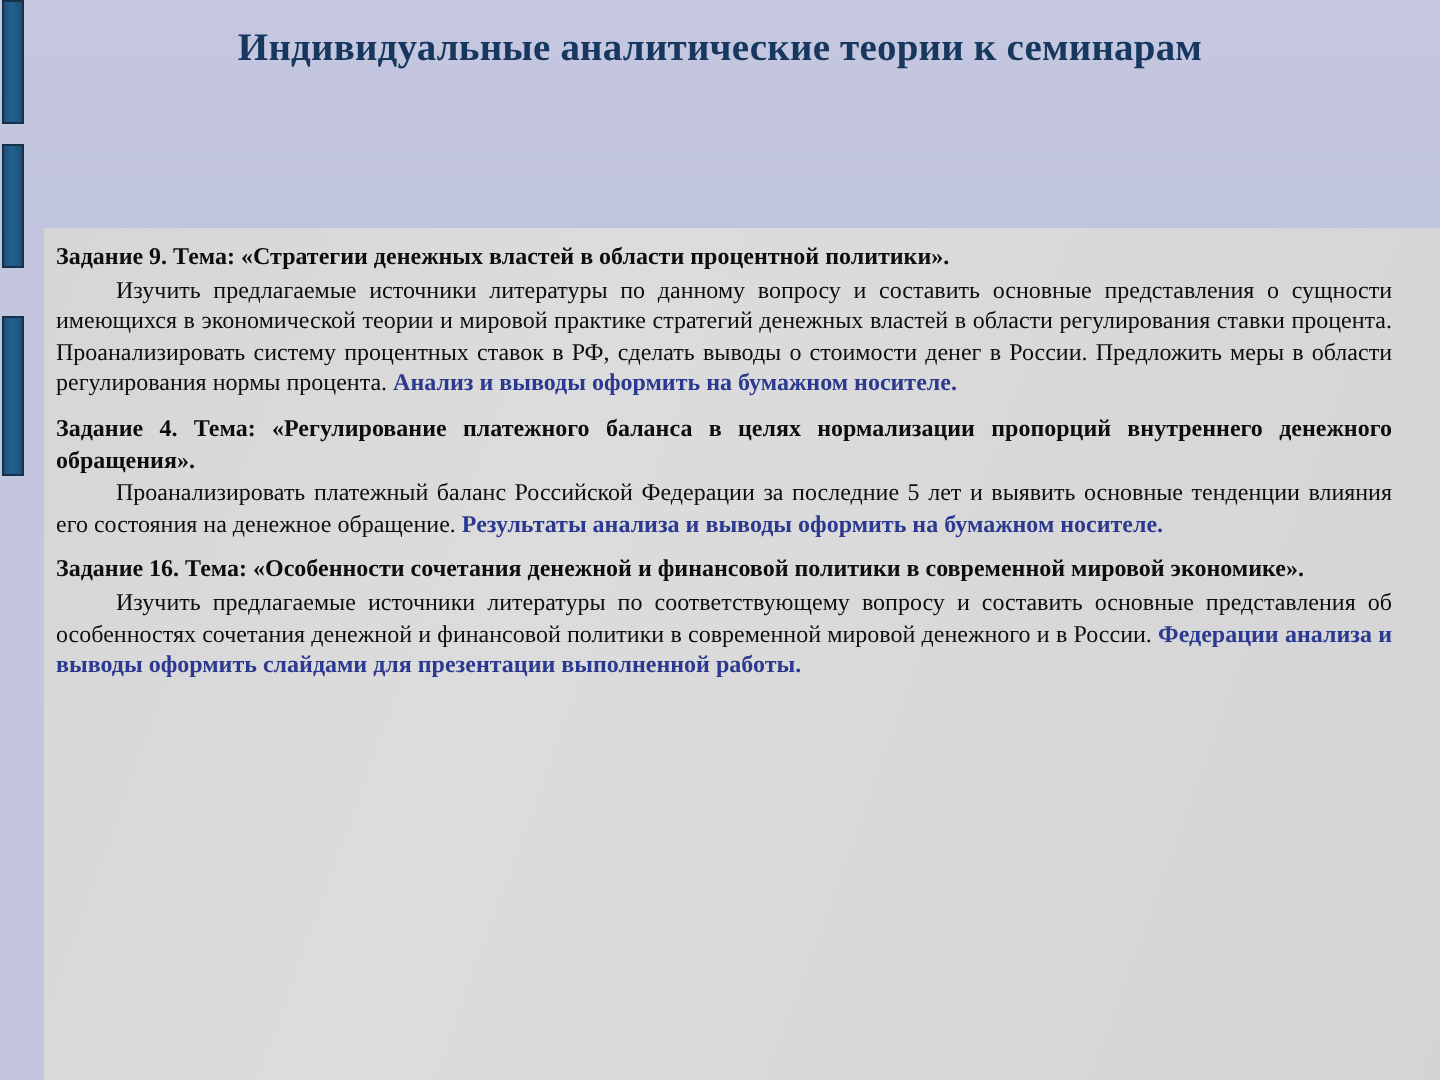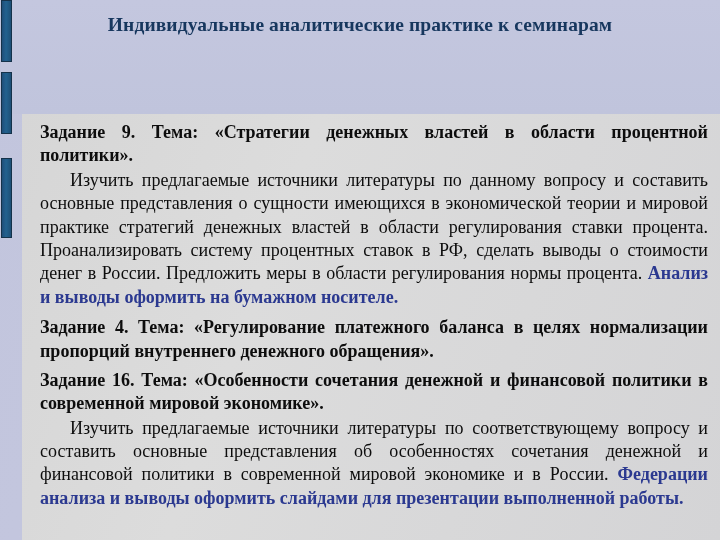--- a/index.html
+++ b/index.html
@@ -70,25 +70,24 @@
   .bar-1 { top: 0px;   height: 62px; }
   .bar-2 { top: 72px;  height: 62px; }
   .bar-3 { top: 158px; height: 80px; }
 
   
   .body-text {
     position: absolute;
     left: 28px;
     top: 121px;
     width: 668px;
-    font-size: 18px;
+    font-size: 12px;
     line-height: 1.30;
     color: #0d0d0d;
     text-align: justify;
-    margin-left: 12px;
   }
   .body-text p { margin: 0 0 0px 0; }
 
   .task-heading {
     font-weight: bold;
     text-align: justify;
     margin-bottom: 1px !important;
   }
   .task-body {
     text-indent: 30px;
@@ -105,30 +104,31 @@
 
 <div class="slide">
 
   <div class="header-band"></div>
   <div class="content-panel"></div>
 
   <div class="bar bar-1"></div>
   <div class="bar bar-2"></div>
   <div class="bar bar-3"></div>
 
-  <div class="title">Индивидуальные аналитические практике к семинарам</div>
+  <div class="title">Индивидуальные аналитические теории к семинарам</div>
 
   <div class="body-text">
 
     <p class="task-heading">Задание 9. Тема: «Стратегии денежных властей в области процентной политики».</p>
     <p class="task-body"><span>Изучить предлагаемые источники литературы по данному вопросу и составить основные представления о сущности имеющихся в экономической теории и мировой практике стратегий денежных властей в области регулирования ставки процента. Проанализировать систему процентных ставок в РФ, сделать выводы о стоимости денег в России. Предложить меры в области регулирования нормы процента. </span><span class="hl">Анализ и выводы оформить на бумажном носителе.</span></p>
 
     <div class="spacer-sm"></div>
 
     <p class="task-heading">Задание 4. Тема: «Регулирование платежного баланса в целях нормализации пропорций внутреннего денежного обращения».</p>
+    <p class="task-body"><span>Проанализировать платежный баланс Российской Федерации за последние 5 лет и выявить основные тенденции влияния его состояния на денежное обращение. </span><span class="hl">Результаты анализа и выводы оформить на бумажном носителе.</span></p>
 
     <div class="spacer-sm"></div>
 
     <p class="task-heading">Задание 16. Тема: «Особенности сочетания денежной и финансовой политики в современной мировой экономике».</p>
-    <p class="task-body"><span>Изучить предлагаемые источники литературы по соответствующему вопросу и составить основные представления об особенностях сочетания денежной и финансовой политики в современной мировой экономике и в России. </span><span class="hl">Федерации анализа и выводы оформить слайдами для презентации выполненной работы.</span></p>
+    <p class="task-body"><span>Изучить предлагаемые источники литературы по соответствующему вопросу и составить основные представления об особенностях сочетания денежной и финансовой политики в современной мировой денежного и в России. </span><span class="hl">Федерации анализа и выводы оформить слайдами для презентации выполненной работы.</span></p>
 
   </div>
 </div>
 
 </body></html>

